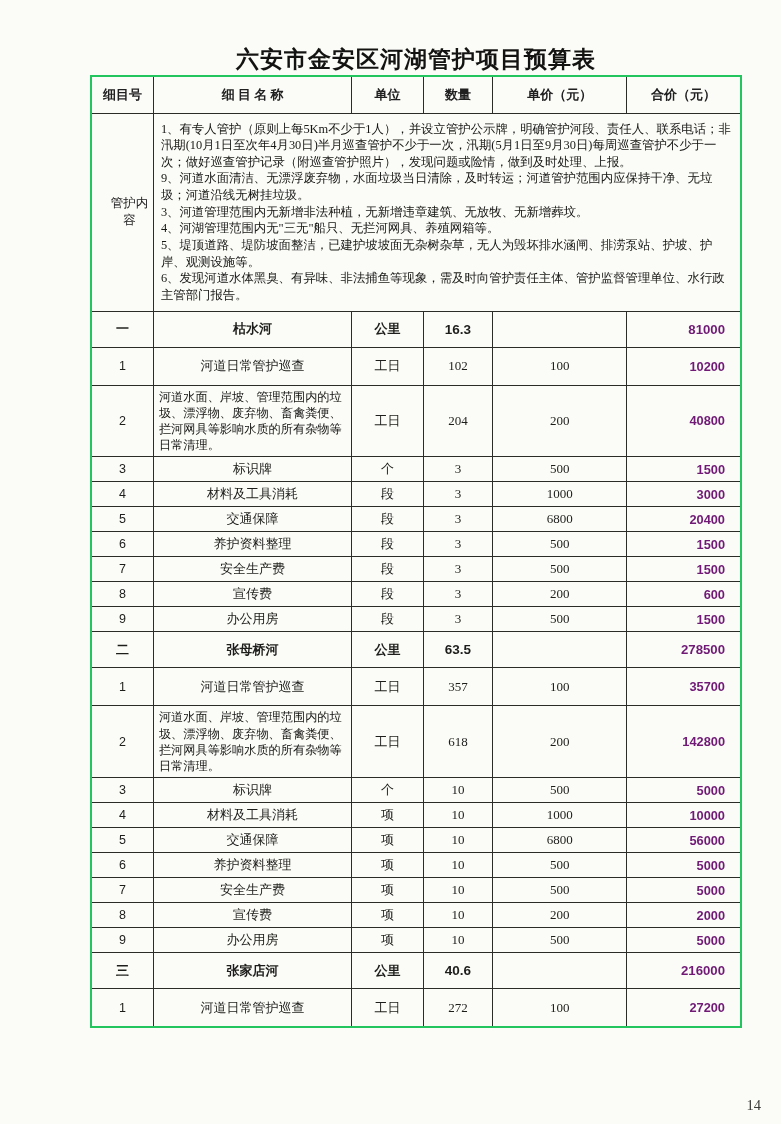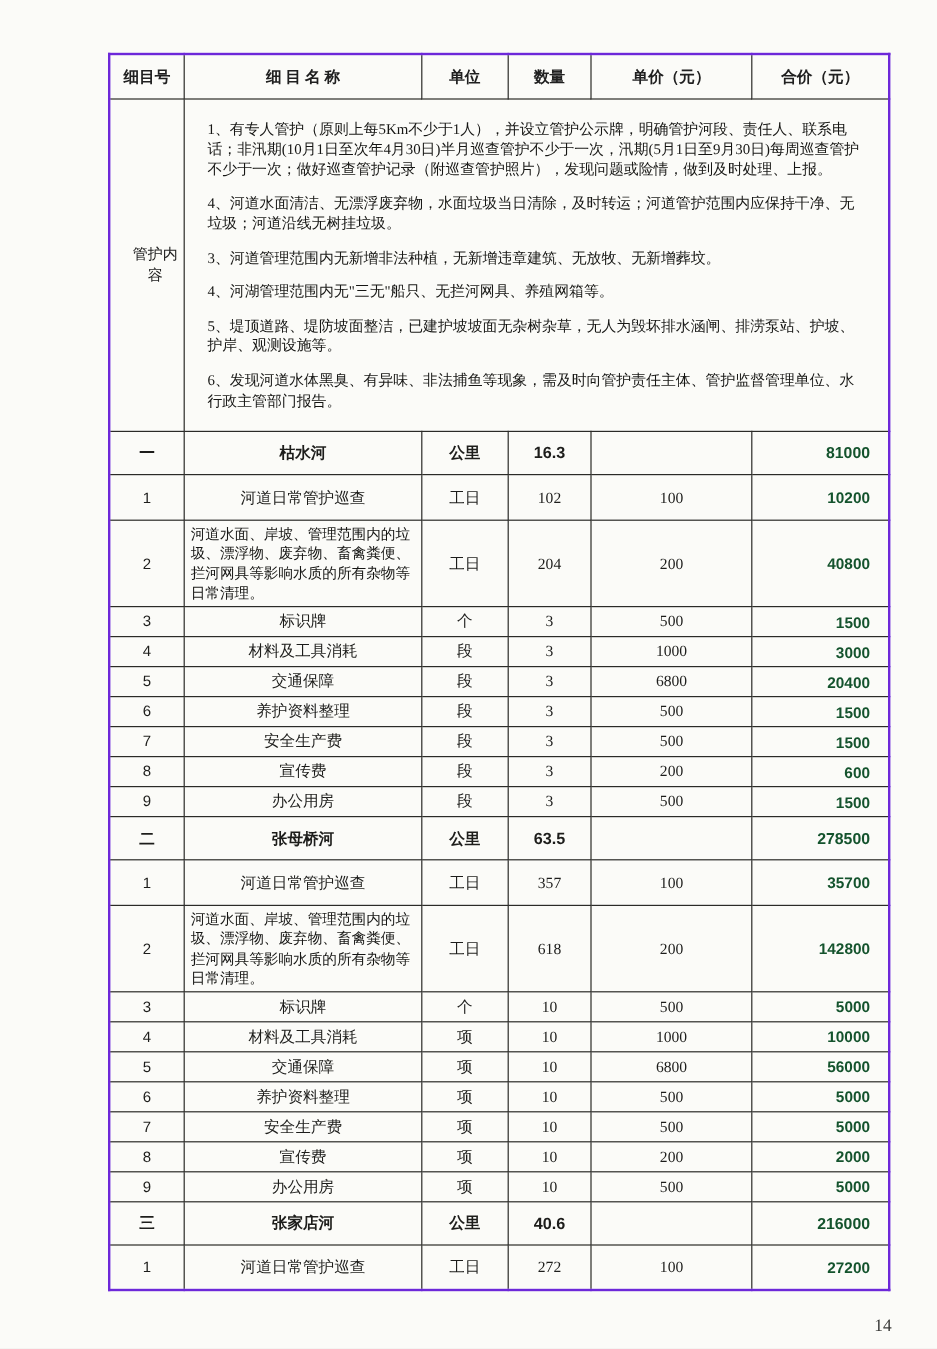--- a/index.html
+++ b/index.html
@@ -11,52 +11,53 @@
   }
   .doc-title{
     margin:0 0 0 0;text-align:center;font-size:23px;font-weight:bold;
     letter-spacing:1px;color:#131311;
   }
   .doc-subtitle{
     margin:20px 0 6px 0;font-size:12px;font-weight:bold;color:#232321;
   }
   table.budget{
     width:652px;border-collapse:collapse;table-layout:fixed;
-    border:2px solid #6d28d9;
+    border:2px solid #22c55e;
   }
   table.budget th,table.budget td{
     border:1.5px solid #2b2b28;vertical-align:middle;
     overflow:hidden;box-sizing:border-box;
   }
   thead th{height:37px;font-size:13px;font-weight:bold;text-align:center;color:#202020;}
   tr.content-row{height:198px;}
   td.c-label{text-align:center;font-size:12.5px;color:#202020;padding-left:15px;}
   td.content-cell{padding:5px 6px 5px 7px;vertical-align:middle;}
-  td.content-cell p{margin:12px;font-size:12.4px;line-height:1.34;text-align:left;color:#161614;}
+  td.content-cell p{margin:0;font-size:12.4px;line-height:1.34;text-align:left;color:#161614;}
   tr.section{height:36px;font-weight:bold;}
   tr.item{height:25px;}
   tr.item.first{height:38px;}
   tr.desc{height:70px;}
   td.c-no{font-family:"Liberation Sans","DejaVu Sans",sans-serif;font-size:12.5px;text-align:center;}
   tr.section td.c-no{font-family:"Liberation Serif","DejaVu Serif",serif;font-size:13px;}
   td.c-name{font-size:13px;text-align:center;margin-left:19px;}
   td.c-name.desc-cell{font-size:12.2px;text-align:left;padding:3px 5px;line-height:1.33;font-weight:normal;color:#161614;border-radius:18px;}
   td.c-unit,td.c-qty,td.c-price{font-size:13px;text-align:center;}
   tr.section td.c-qty{font-family:Liberation Sans, sans-serif;font-size:13.5px;font-weight:700;}
   td.c-total{
     font-family:"Liberation Sans","DejaVu Sans",sans-serif;
-    font-size:12.8px;font-weight:600;text-align:right;padding-right:15px;color:#14532d;
+    font-size:12.8px;font-weight:600;text-align:right;padding-right:15px;color:#701a75;
   }
   tr.section td.c-total{font-weight:700;font-size:13.2px;}
-  .page-number{position:absolute;right:38px;bottom:10px;font-size:14.5px;color:#3a3a38;}
+  .page-number{position:absolute;right:20px;bottom:10px;font-size:14.5px;color:#3a3a38;}
 </style>
 </head>
 <body>
 
 <div class="page">
+  <h1 class="doc-title">六安市金安区河湖管护项目预算表</h1>
 
   <table class="budget">
     <colgroup>
       <col style="width:9.6%">
       <col style="width:30.5%">
       <col style="width:11.0%">
       <col style="width:10.7%">
       <col style="width:20.6%">
       <col style="width:17.6%">
     </colgroup>
@@ -69,21 +70,21 @@
           <th>单价（元）</th>
           <th>合价（元）</th>
         </tr>
     </thead>
     <tbody>
       <tr class="content-row">
         <td class="c-label">管护内容</td>
         <td class="content-cell" colspan="5">
           <div id="content-items">
               <p>1、有专人管护（原则上每5Km不少于1人），并设立管护公示牌，明确管护河段、责任人、联系电话；非汛期(10月1日至次年4月30日)半月巡查管护不少于一次，汛期(5月1日至9月30日)每周巡查管护不少于一次；做好巡查管护记录（附巡查管护照片），发现问题或险情，做到及时处理、上报。</p>
-              <p>4、河道水面清洁、无漂浮废弃物，水面垃圾当日清除，及时转运；河道管护范围内应保持干净、无垃圾；河道沿线无树挂垃圾。</p>
+              <p>9、河道水面清洁、无漂浮废弃物，水面垃圾当日清除，及时转运；河道管护范围内应保持干净、无垃圾；河道沿线无树挂垃圾。</p>
               <p>3、河道管理范围内无新增非法种植，无新增违章建筑、无放牧、无新增葬坟。</p>
               <p>4、河湖管理范围内无"三无"船只、无拦河网具、养殖网箱等。</p>
               <p>5、堤顶道路、堤防坡面整洁，已建护坡坡面无杂树杂草，无人为毁坏排水涵闸、排涝泵站、护坡、护岸、观测设施等。</p>
               <p>6、发现河道水体黑臭、有异味、非法捕鱼等现象，需及时向管护责任主体、管护监督管理单位、水行政主管部门报告。</p>
             </div>
         </td>
       </tr>
     </tbody>
     <tbody id="rows-body">
         <tr class="section">

